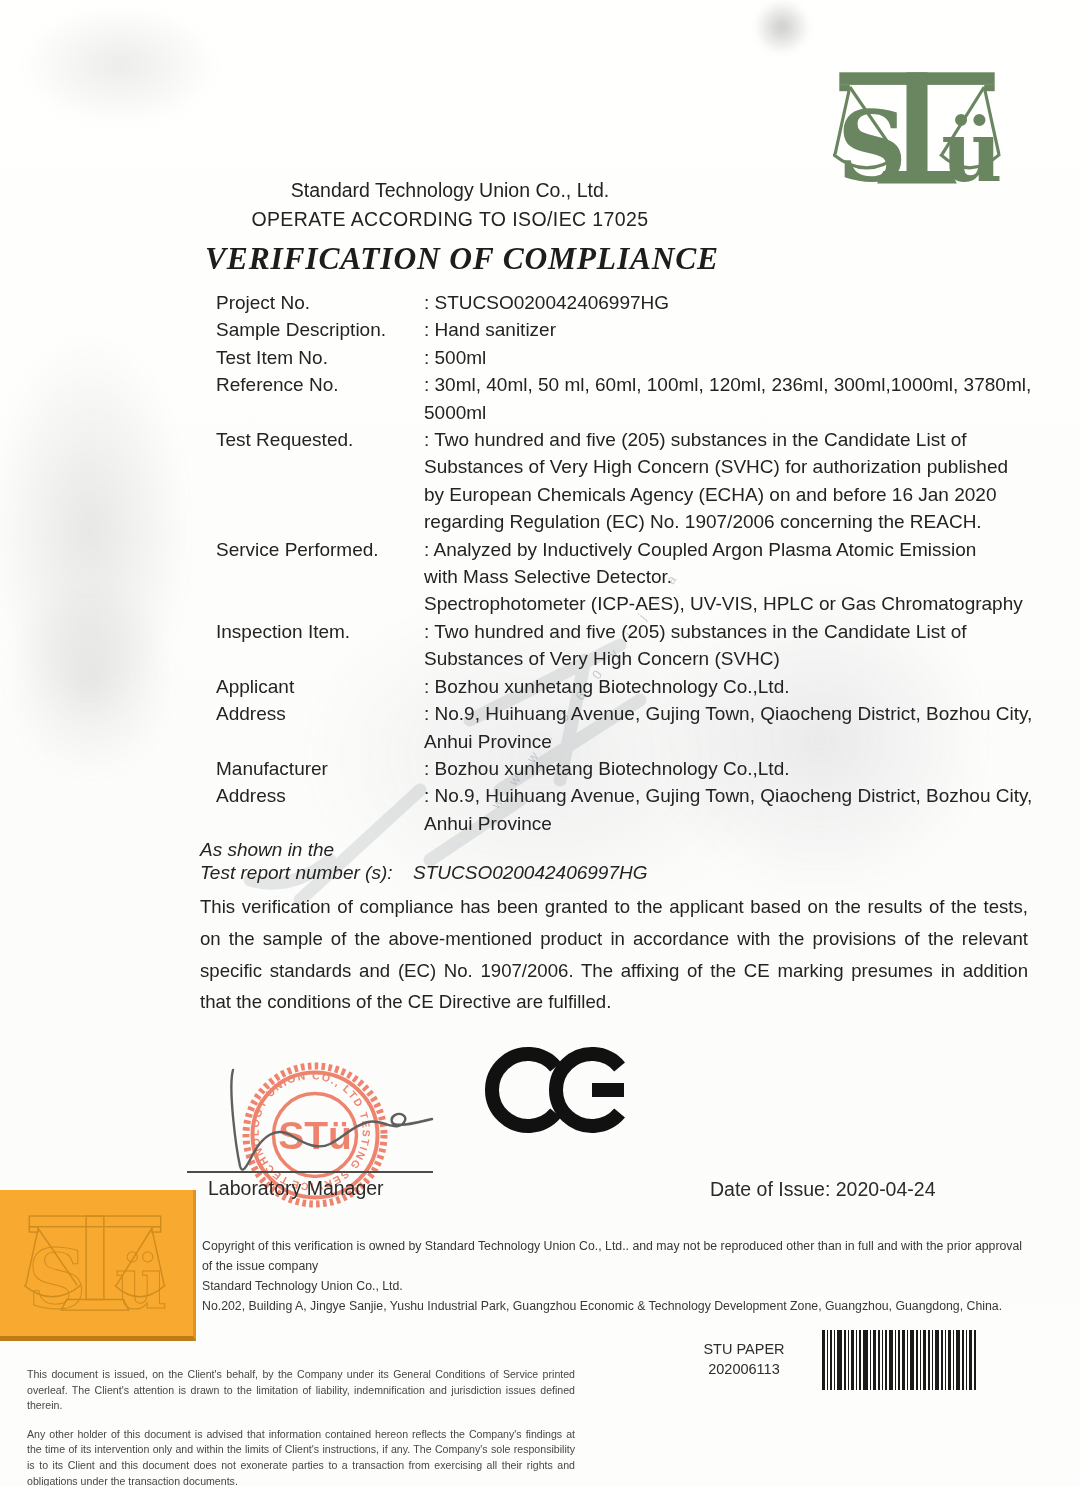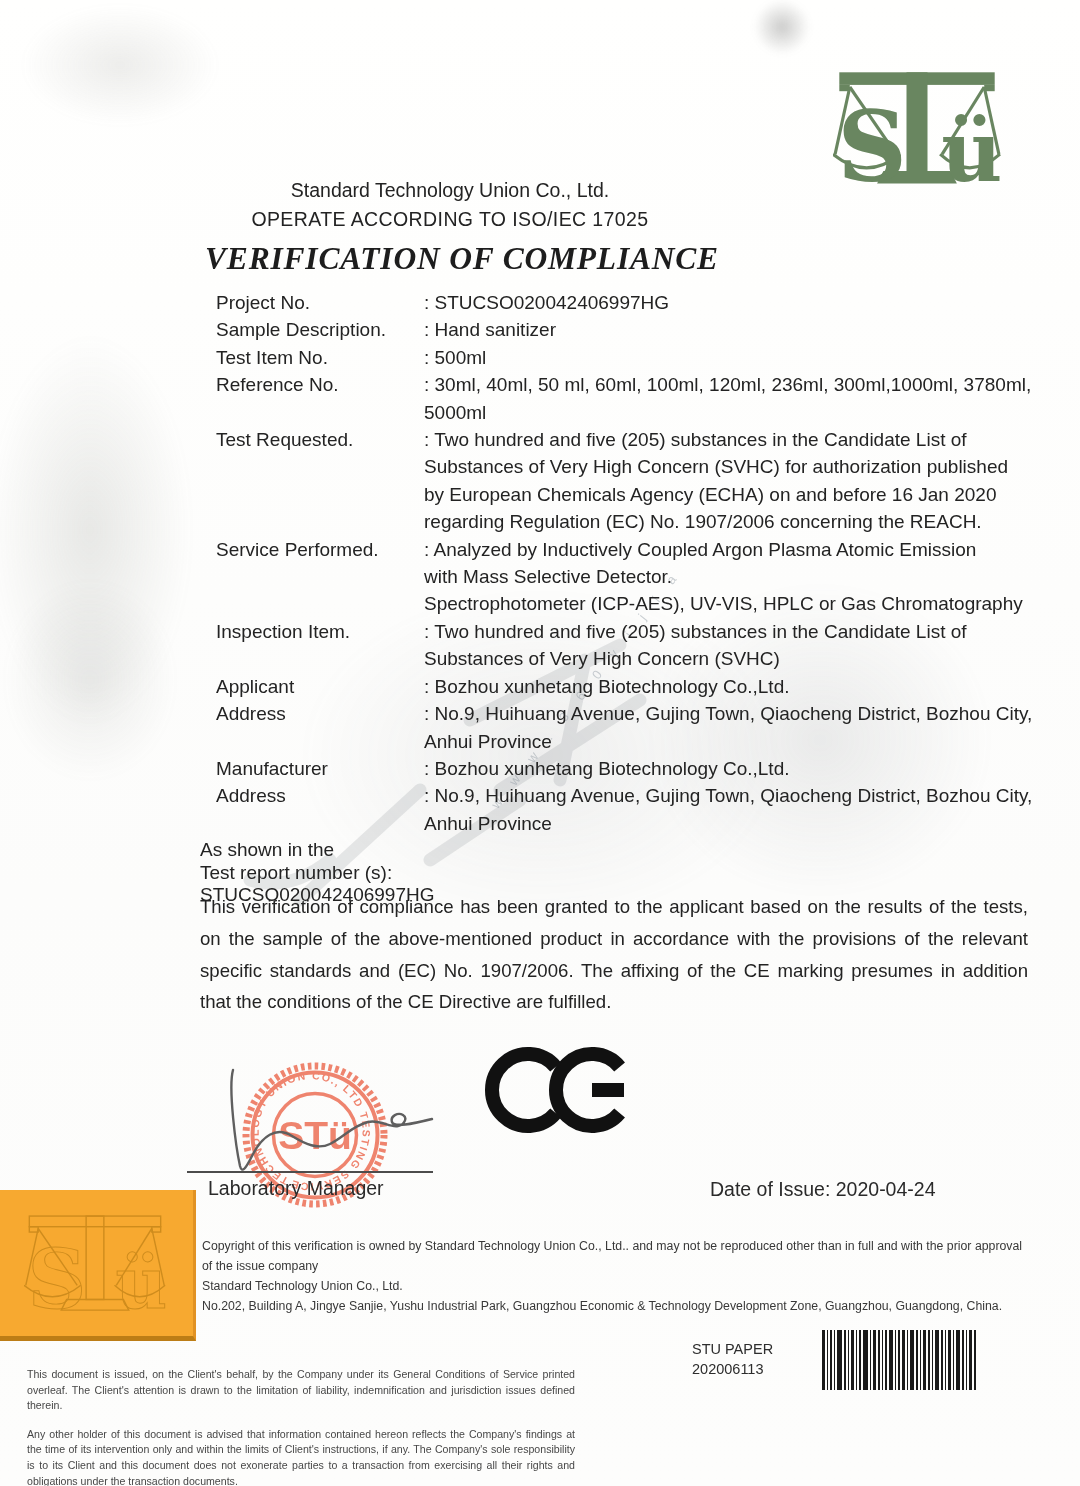--- a/index.html
+++ b/index.html
@@ -43,23 +43,23 @@
              font-size:31.5px;letter-spacing:.8px;color:#1d1d1d;margin-left:19px;}
 
   
   .fields{position:absolute;left:216px;top:289px;width:845px;font-size:19px;}
   .field{display:flex;align-items:flex-start;}
   .flabel{flex:0 0 208px;line-height:27.4px;white-space:nowrap;}
   .fvalue{flex:1;}
   .fline{line-height:27.4px;white-space:nowrap;}
 
   
-  .report{position:absolute;left:200px;top:839px;font-size:19px;}
+  .report{position:absolute;left:200px;top:839px;font-size:19px;font-style:italic;}
   .report .l1{line-height:22.5px;}
-  .report .l2{display:flex;line-height:22.5px;flex-direction:column;}
+  .report .l2{display:flex;line-height:22.5px;}
   .report .rlabel{width:213px;flex:none;}
 
   
   .statement{position:absolute;left:200px;top:891px;width:828px;font-size:18.6px;line-height:31.8px;text-align:justify;}
 
   
   .ce{position:absolute;left:484px;top:1042px;}
   .ce path{stroke:#111;stroke-width:14;fill:none;}
   .stamp{position:absolute;left:238px;top:1058px;opacity:.82;}
   .stamp circle{stroke:#ec6a50;fill:none;}
@@ -68,21 +68,21 @@
   .stamp-center{font-size:39px;font-weight:bold;font-family:"Liberation Sans",sans-serif;}
   .sig-svg{position:absolute;left:185px;top:1048px;}
   .sig-svg path{stroke:#5f5f5f;stroke-width:2.4;fill:none;stroke-linecap:round;}
   .sig-line{position:absolute;left:187px;top:1171px;width:246px;border-top:2px solid #4c4c4c;}
   .sig-role{position:absolute;left:208px;top:1177px;font-size:19.5px;color:#2a2a2a;}
   .issue{position:absolute;left:710px;top:1178px;font-size:19.5px;color:#2a2a2a;}
 
   
   .copyright{position:absolute;left:202px;top:1236px;width:830px;font-size:12.3px;line-height:20px;color:#383838;}
   .copyright .oneline{white-space:nowrap;}
-  .paper{position:absolute;left:692px;top:1339px;width:104px;text-align:left;font-size:14.5px;line-height:20px;color:#2d2d2d;}
+  .paper{position:absolute;left:692px;top:1339px;width:104px;text-align:center;font-size:14.5px;line-height:20px;color:#2d2d2d;}
   .barcode{position:absolute;left:822px;top:1330px;}
   .legal{position:absolute;left:27px;top:1367px;width:560px;font-size:10.6px;line-height:15.6px;color:#474747;text-align:justify;}
   .legal p{margin:0 12px 13px 0;}
 </style>
 </head>
 <body>
 
 <div class="page">
 
   <div class="blob blob1"></div>

